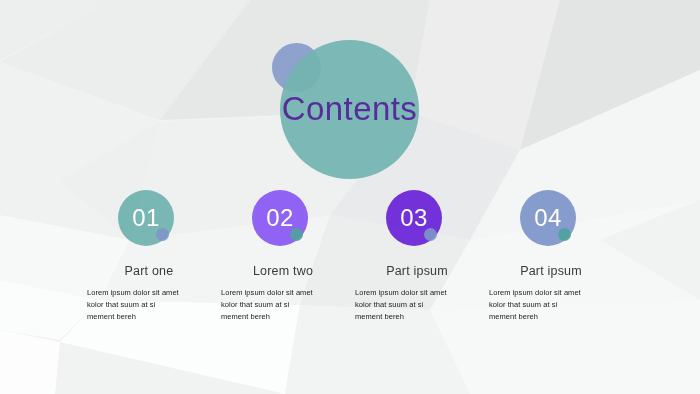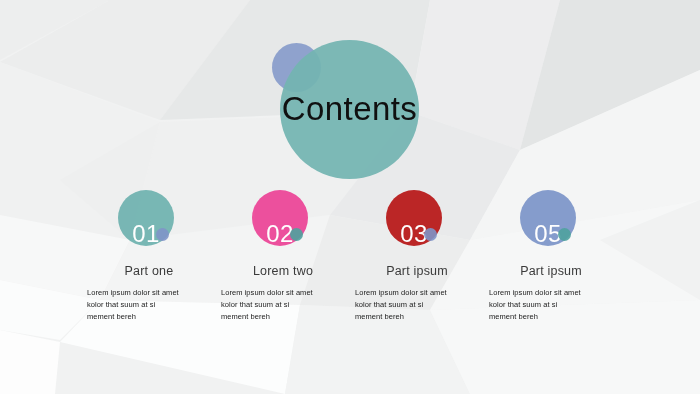--- a/index.html
+++ b/index.html
@@ -56,21 +56,21 @@
     width: 139px;
     height: 139px;
     border-radius: 50%;
     background: #74b5b2;
     opacity: 0.93;
     display: flex;
     align-items: center;
     justify-content: center;
   }
   .hero-title {
-    color: #000000;
+    color: #4c1d95;
     font-size: 33px;
     font-weight: 300;
     letter-spacing: 0.4px;
     line-height: 1;
     white-space: nowrap;
     margin-top: -2px;
   }
 
   
   .parts {
@@ -93,21 +93,21 @@
     height: 62px;
   }
   .badge {
     position: absolute;
     left: 0;
     top: 0;
     width: 56px;
     height: 56px;
     border-radius: 50%;
     display: flex;
-    align-items: flex-end;
+    align-items: center;
     justify-content: center;
     opacity: 0.95;
   }
   .badge-num {
     color: #ffffff;
     font-size: 24px;
     font-weight: 300;
     letter-spacing: 0.5px;
     line-height: 1;
   }
@@ -188,52 +188,52 @@
       <div class="part-title">Part one</div>
       <div class="part-body">
         <span>Lorem ipsum dolor sit amet</span>
         <span>kolor that suum at si</span>
         <span>mement bereh</span>
       </div>
     </div>
 
     <div class="part">
       <div class="badge-wrap">
-        <div class="badge" style="background:#ec4899">
+        <div class="badge" style="background:#8b5cf6">
           <span class="badge-num">02</span>
         </div>
         <div class="badge-dot" style="background:#4fa29e"></div>
       </div>
       <div class="part-title">Lorem two</div>
       <div class="part-body">
         <span>Lorem ipsum dolor sit amet</span>
         <span>kolor that suum at si</span>
         <span>mement bereh</span>
       </div>
     </div>
 
     <div class="part">
       <div class="badge-wrap">
-        <div class="badge" style="background:#b91c1c">
+        <div class="badge" style="background:#6d28d9">
           <span class="badge-num">03</span>
         </div>
         <div class="badge-dot" style="background:#7f95c8"></div>
       </div>
       <div class="part-title">Part ipsum</div>
       <div class="part-body">
         <span>Lorem ipsum dolor sit amet</span>
         <span>kolor that suum at si</span>
         <span>mement bereh</span>
       </div>
     </div>
 
     <div class="part">
       <div class="badge-wrap">
         <div class="badge" style="background:#8098ca">
-          <span class="badge-num">05</span>
+          <span class="badge-num">04</span>
         </div>
         <div class="badge-dot" style="background:#4fa29e"></div>
       </div>
       <div class="part-title">Part ipsum</div>
       <div class="part-body">
         <span>Lorem ipsum dolor sit amet</span>
         <span>kolor that suum at si</span>
         <span>mement bereh</span>
       </div>
     </div>

